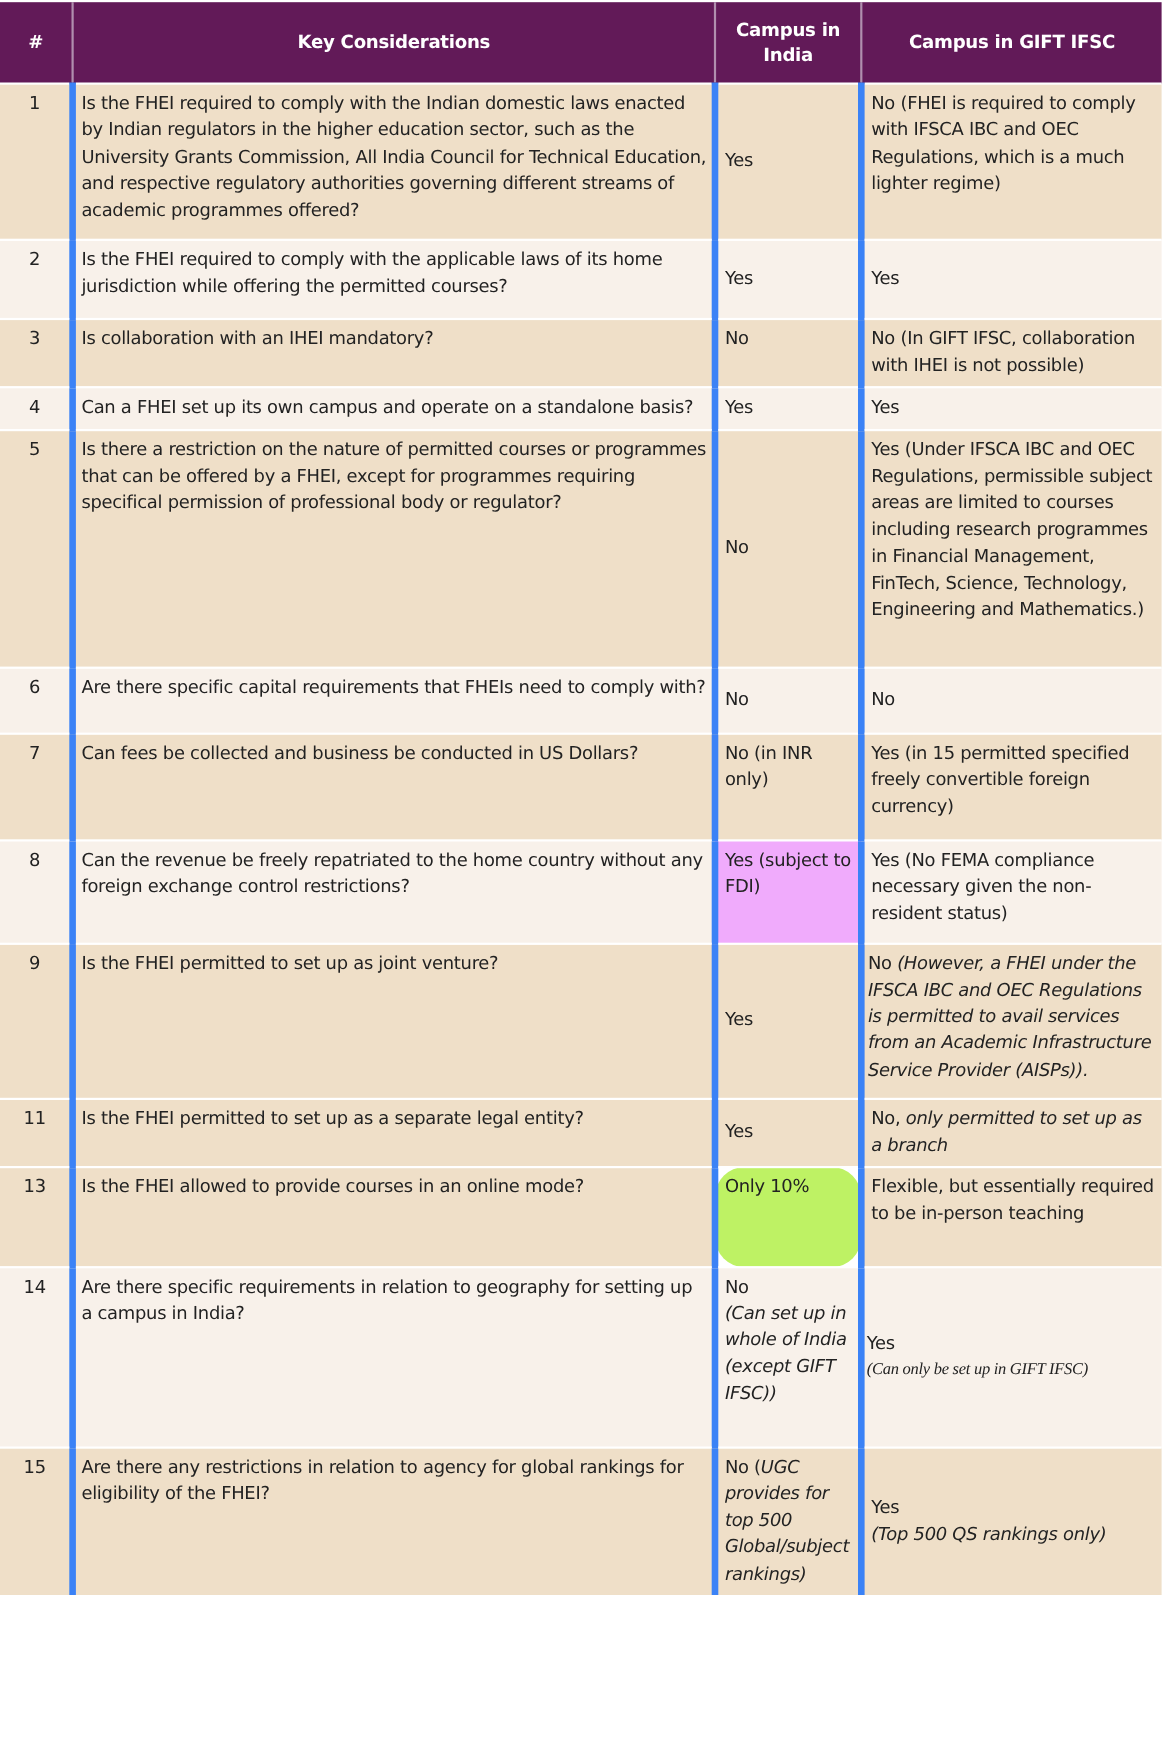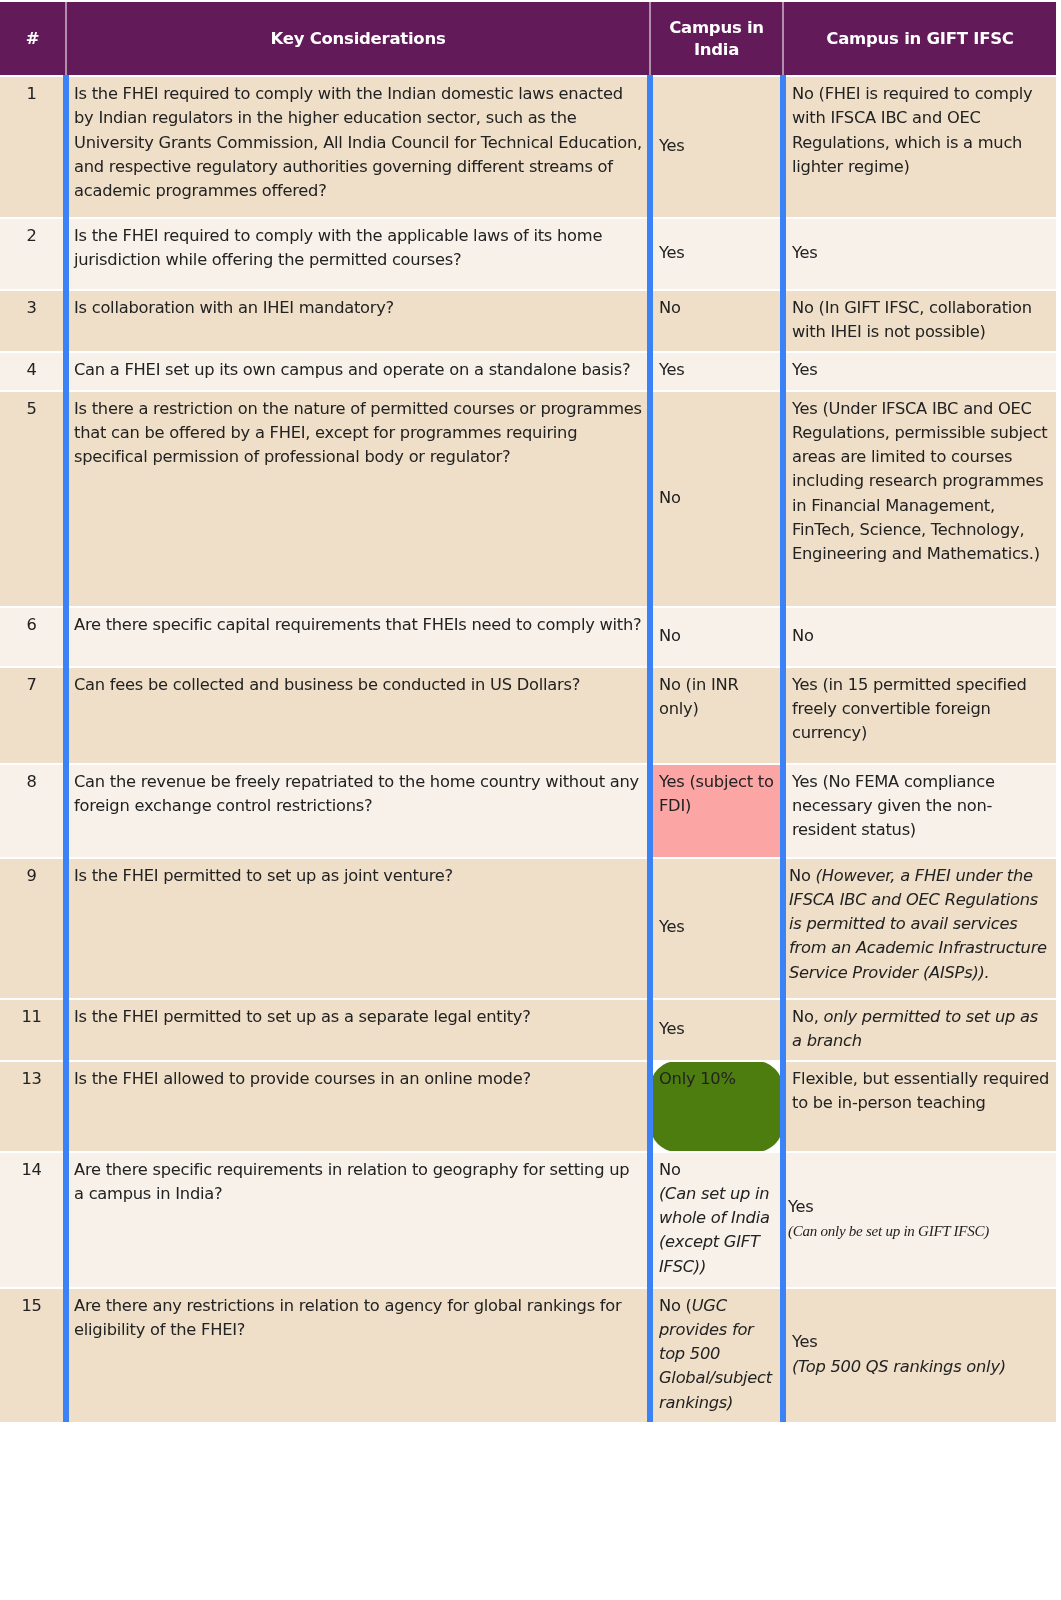--- a/index.html
+++ b/index.html
@@ -98,21 +98,21 @@
     <tr class="odd" style="height:97px;">
       <td style="background: rgb(239, 223, 200);">7</td>
       <td class="key" style="background: rgb(239, 223, 200);">Can fees be collected and business be conducted in US Dollars?</td>
       <td class="ans" style="background: rgb(239, 223, 200);">No (in INR only)</td>
       <td class="ans" style="background: rgb(239, 223, 200);">Yes (in 15 permitted specified freely convertible foreign currency)</td>
     </tr>
 
     <tr class="even" style="height:94px;">
       <td style="background: rgb(248, 241, 234);">8</td>
       <td class="key" style="background: rgb(248, 241, 234);">Can the revenue be freely repatriated to the home country without any foreign exchange control restrictions?</td>
-      <td class="ans" style="background: #fca5a5;">Yes (subject to FDI)</td>
+      <td class="ans" style="background: #f0abfc;">Yes (subject to FDI)</td>
       <td class="ans" style="background: rgb(248, 241, 234);">Yes (No FEMA compliance necessary given the non-resident status)</td>
     </tr>
 
     <tr class="odd" style="height:141px;">
       <td style="background: rgb(239, 223, 200);">9</td>
       <td class="key" style="background: rgb(239, 223, 200);">Is the FHEI permitted to set up as joint venture?</td>
       <td class="ans mid" style="background: rgb(239, 223, 200);">Yes</td>
       <td class="ans" style="padding-left: 3px; padding-right: 3px; background: rgb(239, 223, 200);"><span>No </span><span class="it">(However, a FHEI under the IFSCA IBC and OEC Regulations is permitted to avail services from an Academic Infrastructure Service Provider (AISPs)).</span></td>
     </tr>
 
@@ -121,25 +121,25 @@
       <td style="background: rgb(239, 223, 200);">11</td>
       <td class="key" style="background: rgb(239, 223, 200);">Is the FHEI permitted to set up as a separate legal entity?</td>
       <td class="ans mid" style="background: rgb(239, 223, 200);">Yes</td>
       <td class="ans" style="background: rgb(239, 223, 200);"><span>No, </span><span class="it">only permitted to set up as a branch</span></td>
     </tr>
 
 
     <tr class="odd" style="height:91px;">
       <td style="background: rgb(239, 223, 200);">13</td>
       <td class="key" style="background: rgb(239, 223, 200);">Is the FHEI allowed to provide courses in an online mode?</td>
-      <td class="ans" style="background: #4d7c0f; border-radius: 27px;">Only 10%</td>
+      <td class="ans" style="background: #bef264; border-radius: 27px;">Only 10%</td>
       <td class="ans" style="background: rgb(239, 223, 200);">Flexible, but essentially required to be in-person teaching</td>
     </tr>
 
-    <tr class="even" style="height:136px;">
+    <tr class="even" style="height:164px;">
       <td style="background: rgb(248, 241, 234);">14</td>
       <td class="key" style="background: rgb(248, 241, 234);">Are there specific requirements in relation to geography for setting up a campus in India?</td>
       <td class="ans" style="background: rgb(248, 241, 234);"><span class="blk">No</span><span class="it">(Can set up in whole of India (except GIFT IFSC))</span></td>
       <td class="ans mid" style="padding-left: 2px; padding-right: 2px; background: rgb(248, 241, 234);">
           <span class="blk">Yes</span>
           <span class="it blk" style="font-size:15px;font-family:Liberation Serif, serif;">(Can only be set up in GIFT IFSC)</span>
         </td>
     </tr>
 
     <tr class="odd" style="height:134px;">

